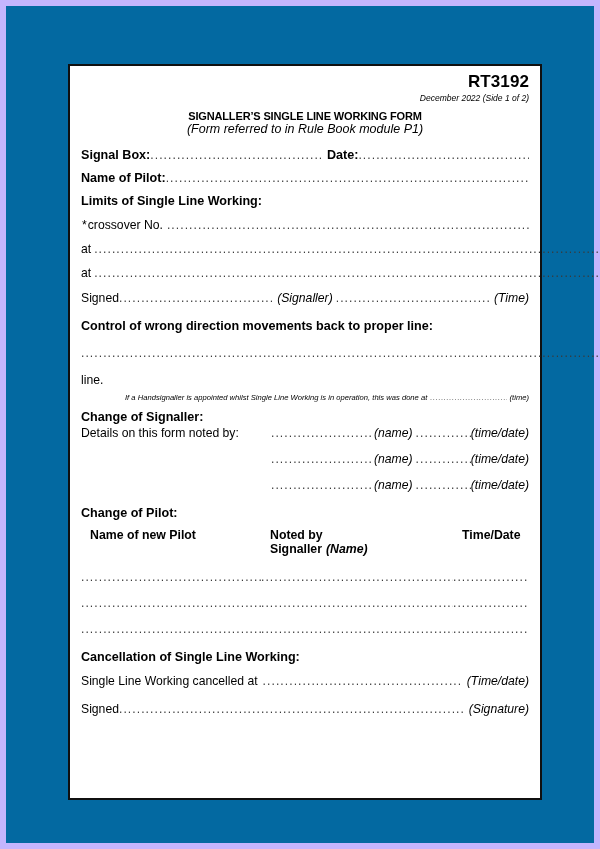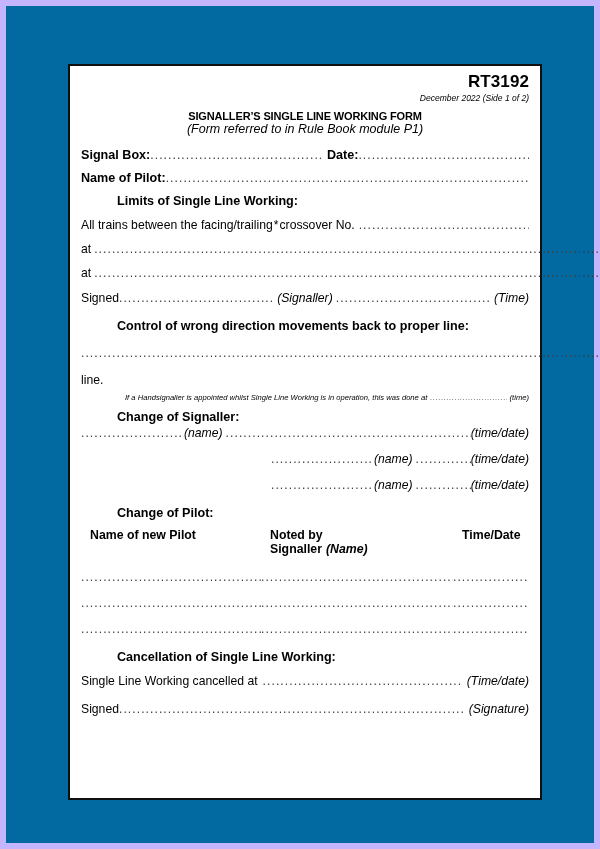--- a/index.html
+++ b/index.html
@@ -96,21 +96,20 @@
     font-size: 12.2px;
     color: #3a3a3a;
     min-width: 10px;
   }
   .dots.fixed { flex: 0 0 auto; }
 
   .sec-head {
     font-weight: bold;
     font-size: 12.6px;
     color: #000;
-    margin-left: 36px;
   }
 
   .tiny-note {
     font-size: 7.6px;
     font-style: italic;
     color: #000;
     white-space: nowrap;
     display: flex;
     align-items: baseline;
     letter-spacing: 0.01px;
@@ -207,21 +206,20 @@
         <span class="dots" style="padding-right:18px;">............................................................................................................................................................................................................................................................................................................</span>
       </div>
 
       <div class="sp-8"></div>
 
       <div class="sec-head">Limits of Single Line Working:</div>
 
       <div class="sp-10"></div>
 
       <div class="row">
-        <span>All trains between the facing/trailing</span>
         <span style="padding:0 1px;">*</span>
         <span>crossover No.</span>
         <span class="dots" style="padding-left:4px;">............................................................................................................................................................................................................................................................................................................</span>
       </div>
 
       <div class="sp-10"></div>
 
       <div class="row">
         <span>at</span>
         <span class="dots fixed" style="padding-left:3px;">............................................................................................................................................................................................................................................................................................................</span>
@@ -270,20 +268,21 @@
         <span style="padding-left:3px;">(time)</span>
       </div>
 
       <div class="sp-8"></div>
 
       <div class="sec-head">Change of Signaller:</div>
 
       <div class="sp-2"></div>
 
       <div class="cos-line">
+        <span class="cos-left">Details on this form noted by:</span>
         <span class="cos-name-dots">............................................................................................................................................................................................................................................................................................................</span>
         <span class="cos-tag">(name)</span>
         <span class="cos-time-dots">............................................................................................................................................................................................................................................................................................................</span>
         <span class="cos-tag2">(time/date)</span>
       </div>
 
       <div class="sp-12"></div>
 
       <div class="cos-line">
         <span class="cos-left"></span>

